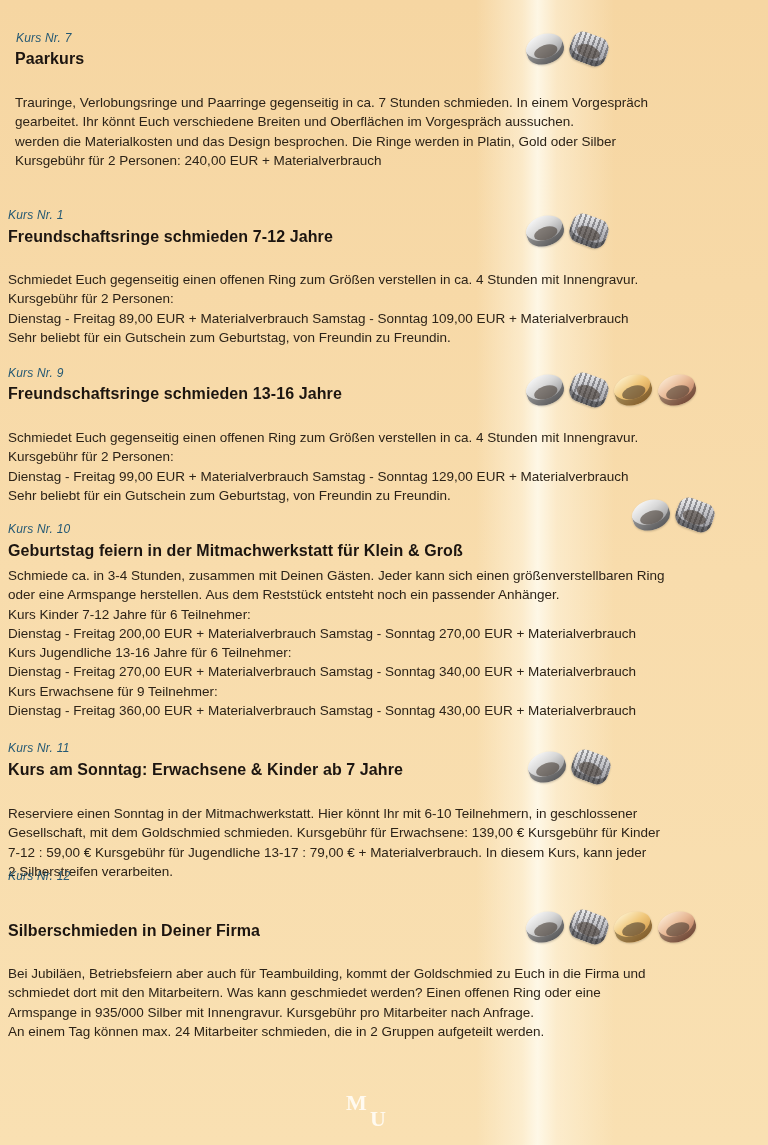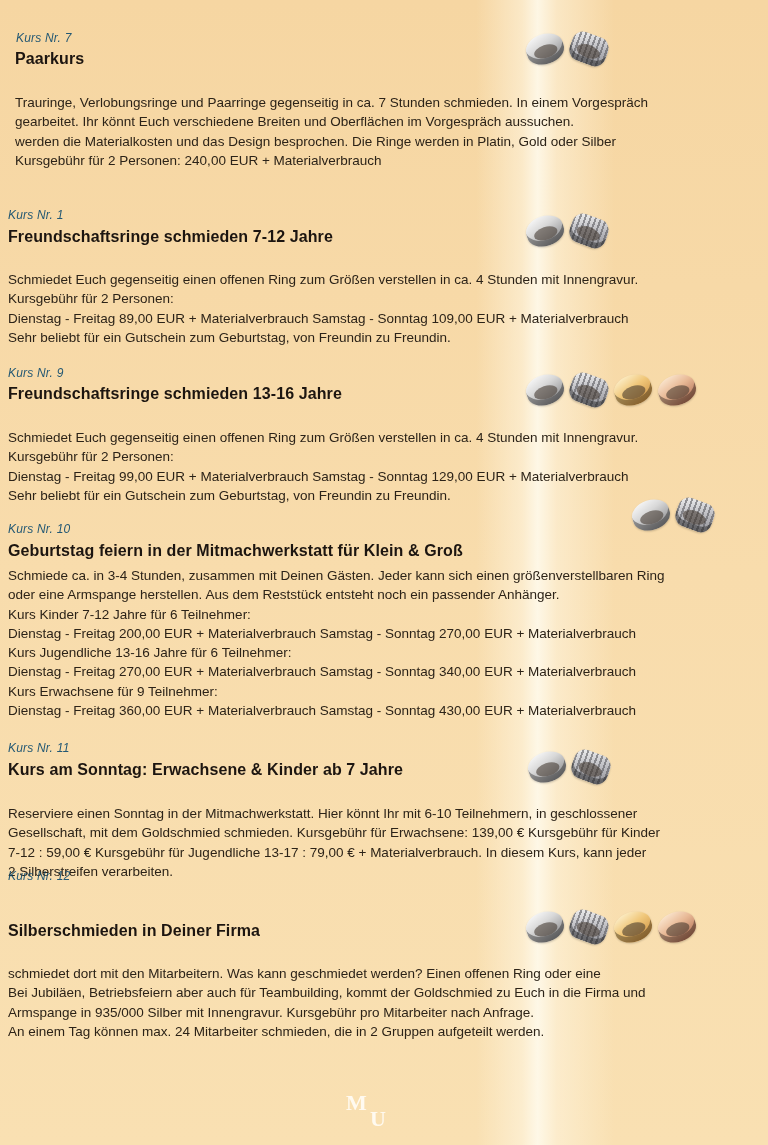--- a/index.html
+++ b/index.html
@@ -146,22 +146,22 @@
 <section class="course" style="top:0">
   <div class="kurs-nr" style="left:8px;top:869px">Kurs Nr. 12</div>
   <div class="title" style="left:8px;top:922px">Silberschmieden in Deiner Firma</div>
   <div class="rings" style="left:526px;top:912px">
     <div class="ring silver"></div>
     <div class="ring silver-patterned"></div>
     <div class="ring gold"></div>
     <div class="ring rose"></div>
   </div>
   <div class="body-text" style="left:8px;top:964px">
+    <div>Bei Jubiläen, Betriebsfeiern aber auch für Teambuilding,  kommt der Goldschmied  zu Euch in die Firma und</div>
     <div>schmiedet dort mit den Mitarbeitern. Was kann geschmiedet werden? Einen offenen Ring oder eine</div>
-    <div>Bei Jubiläen, Betriebsfeiern aber auch für Teambuilding,  kommt der Goldschmied  zu Euch in die Firma und</div>
     <div>Armspange in 935/000 Silber mit Innengravur. Kursgebühr pro Mitarbeiter nach Anfrage.</div>
     <div>An einem Tag können max. 24 Mitarbeiter schmieden, die in 2 Gruppen aufgeteilt werden.</div>
   </div>
 </section>
 
 <div class="logo">
   <span class="m">M</span>
   <span class="u">U</span>
 </div>
 

